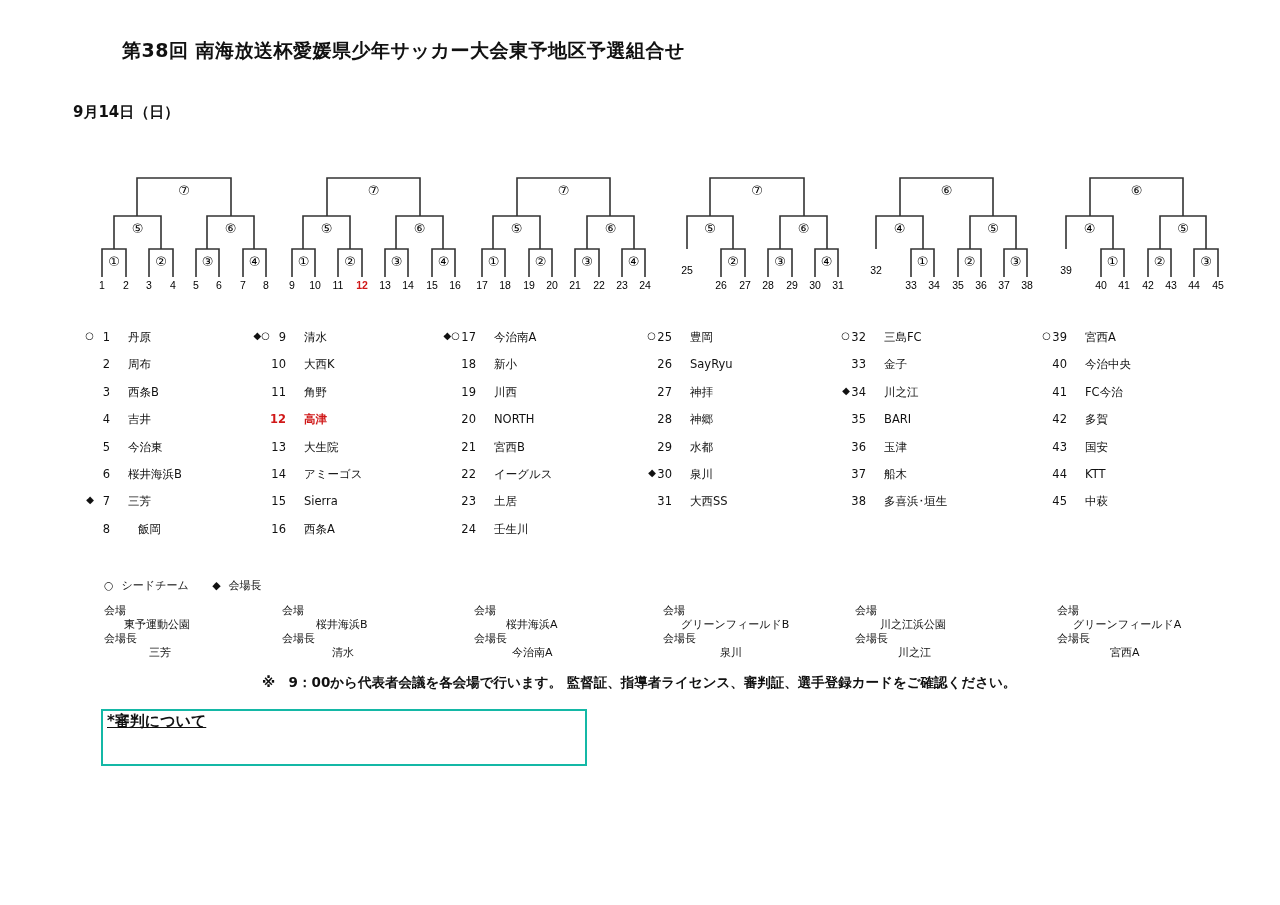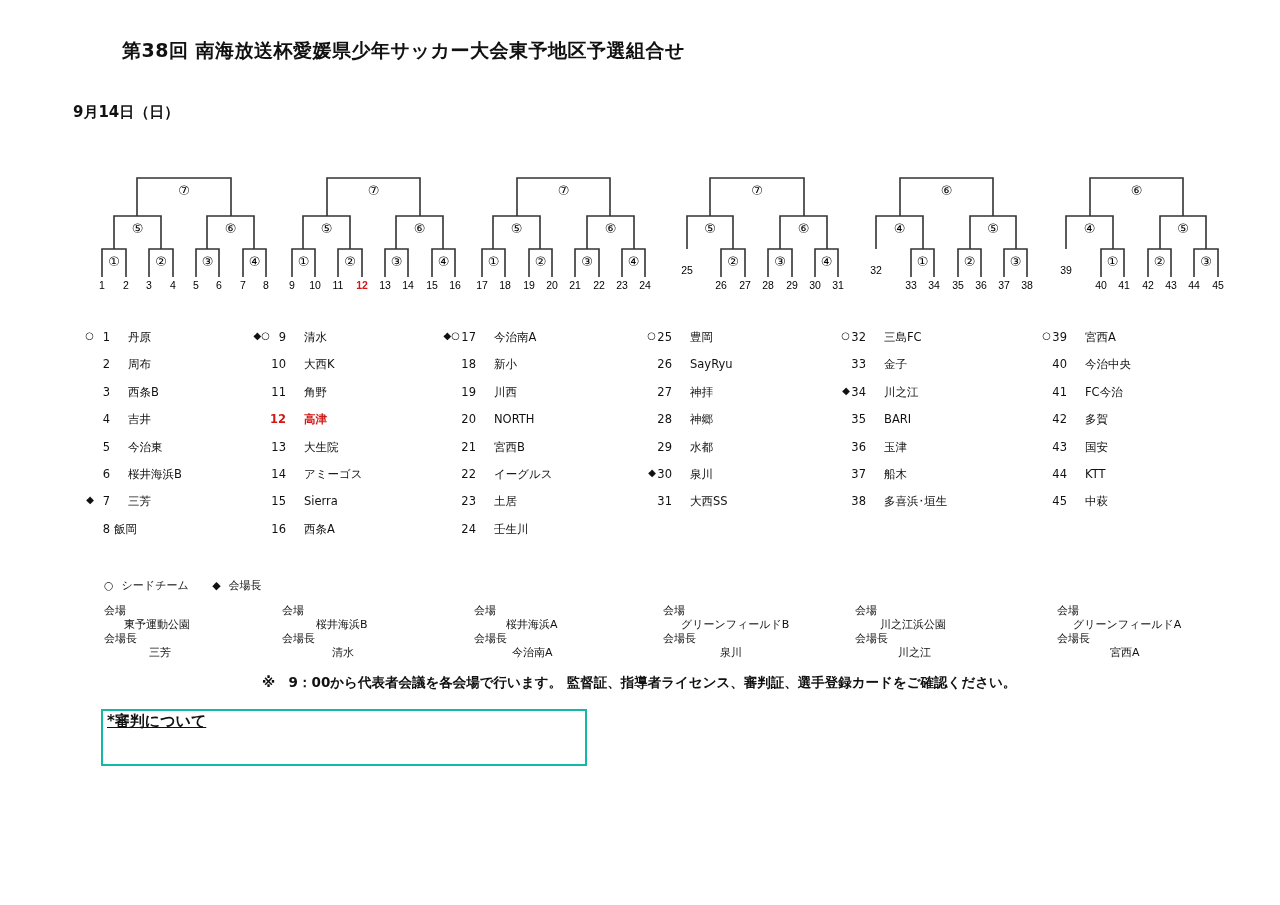--- a/index.html
+++ b/index.html
@@ -202,21 +202,21 @@
         <span class="name" style="left: 42px;">桜井海浜B</span>
       </div>
       <div class="team-row">
         <span class="mark" style="left: -14px; width: 22px; font-size: 10px;">◆</span>
         <span class="num" style="left: 2px;">7</span>
         <span class="name" style="left: 42px;">三芳</span>
       </div>
       <div class="team-row">
         <span class="mark" style="left: -14px; width: 22px; font-size: 10px;"></span>
         <span class="num" style="left: 2px;">8</span>
-        <span class="name" style="left: 28px;">飯岡</span>
+        <span class="name" style="left: 52px;">飯岡</span>
       </div>
     </div>
     <div class="team-col" style="left: 262px;">
       <div class="team-row">
         <span class="mark" style="left: -14px; width: 22px; font-size: 10px;">◆○</span>
         <span class="num" style="left: 2px;">9</span>
         <span class="name" style="left: 42px;">清水</span>
       </div>
       <div class="team-row">
         <span class="mark" style="left: -14px; width: 22px; font-size: 10px;"></span>

